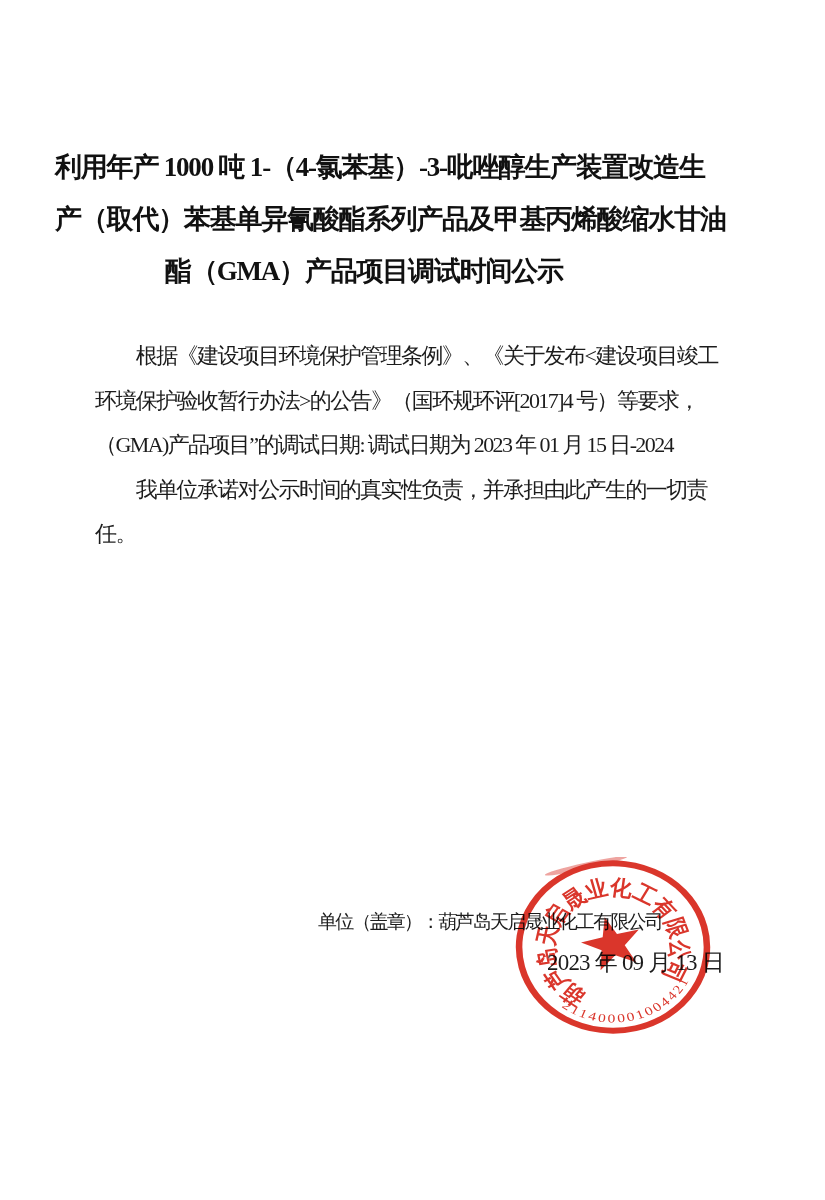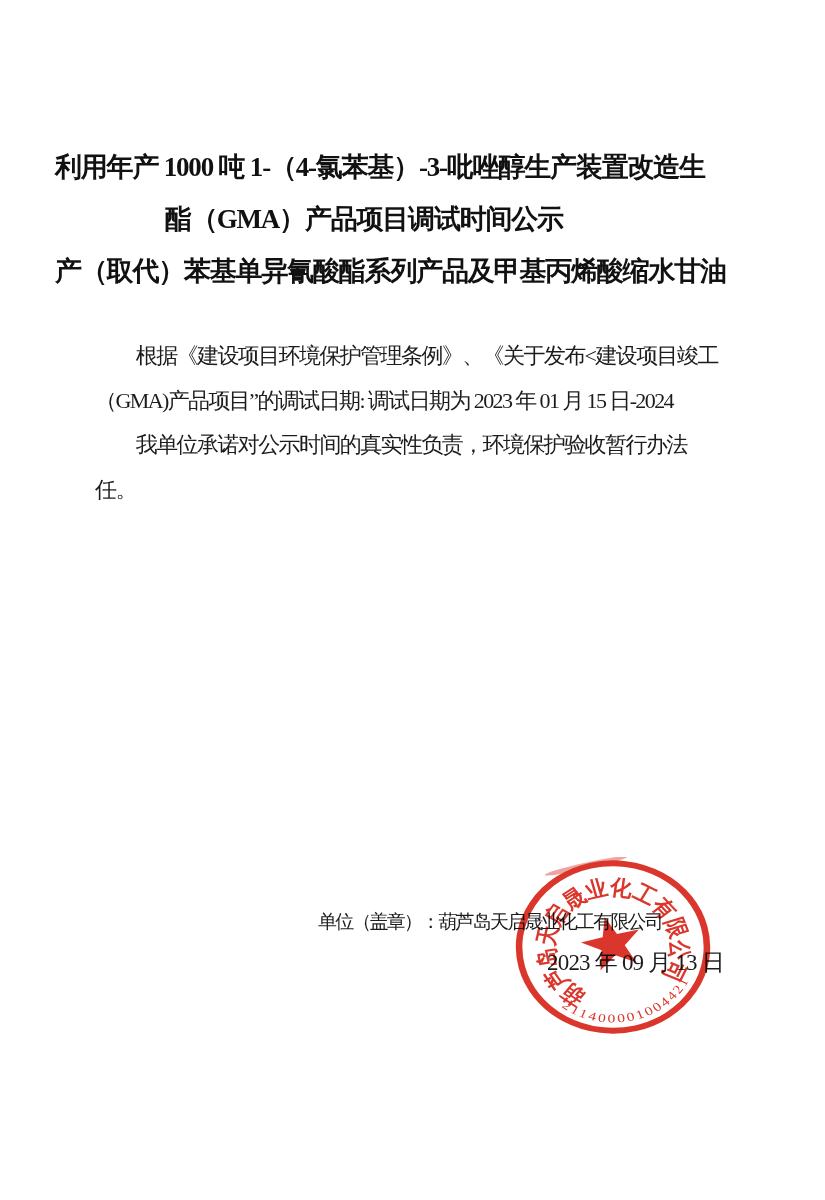--- a/index.html
+++ b/index.html
@@ -76,28 +76,29 @@
   .seal .arc-name { font-size: 24px; }
   .seal .arc-code { font-size: 13.5px; letter-spacing: 2px; font-weight: normal; }
 </style>
 </head>
 <body>
 
 <div class="page">
 
   <div class="title-block">
       <div class="title-line">利用年产 1000 吨 1-（4-氯苯基）-3-吡唑醇生产装置改造生</div>
+      <div class="title-line">产（取代）苯基单异氰酸酯系列产品及甲基丙烯酸缩水甘油</div>
       <div class="title-line">酯（GMA）产品项目调试时间公示</div>
-      <div class="title-line">产（取代）苯基单异氰酸酯系列产品及甲基丙烯酸缩水甘油</div>
     </div>
 
   <div class="body-block">
       <div class="body-line">　　根据《建设项目环境保护管理条例》、《关于发布&lt;建设项目竣工</div>
+      <div class="body-line">环境保护验收暂行办法&gt;的公告》（国环规环评[2017]4 号）等要求，</div>
       <div class="body-line">（GMA)产品项目”的调试日期: 调试日期为 2023 年 01 月 15 日-2024</div>
-      <div class="body-line">　　我单位承诺对公示时间的真实性负责，环境保护验收暂行办法</div>
+      <div class="body-line">　　我单位承诺对公示时间的真实性负责，并承担由此产生的一切责</div>
       <div class="body-line">任。</div>
     </div>
 
   <div class="sig-line">单位（盖章）：葫芦岛天启晟业化工有限公司</div>
 
   <div class="date-line">2023 年 09 月 13 日</div>
 
   <svg class="seal" viewBox="0 0 200 200" preserveAspectRatio="none">
     <g transform="rotate(-14 100 100)">
 

